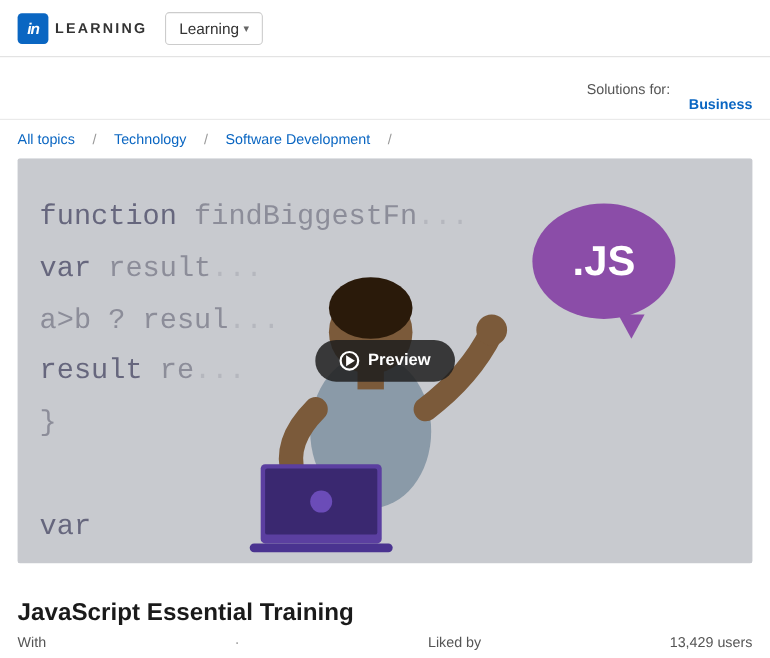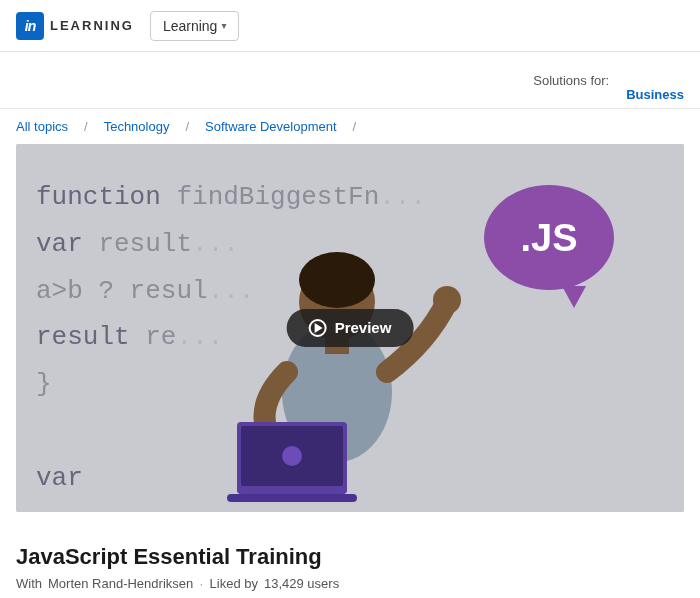--- a/index.html
+++ b/index.html
@@ -284,20 +284,21 @@
       color: #1a1a1a;
       margin-bottom: 6px;
     }
 
     .course-meta {
       font-size: 13px;
       color: #555;
       display: flex;
       align-items: center;
       gap: 6px;
+      justify-content: space-between;
     }
 
     .dot-separator {
       color: #999;
     }
   </style>
 </head>
 <body>
 
 <nav class="top-nav">
@@ -380,18 +381,17 @@
       <span>Preview</span>
     </button>
 
   </div>
 </div>
 
 <div class="course-info">
   <h1 class="course-title">JavaScript Essential Training</h1>
   <div class="course-meta">
     <span>With</span>
-    <span>Morten Rand-Hendriksen</span>
     <span class="dot-separator">·</span>
     <span>Liked by</span>
     <span>13,429 users</span>
   </div>
 </div>
 
 </body></html>

